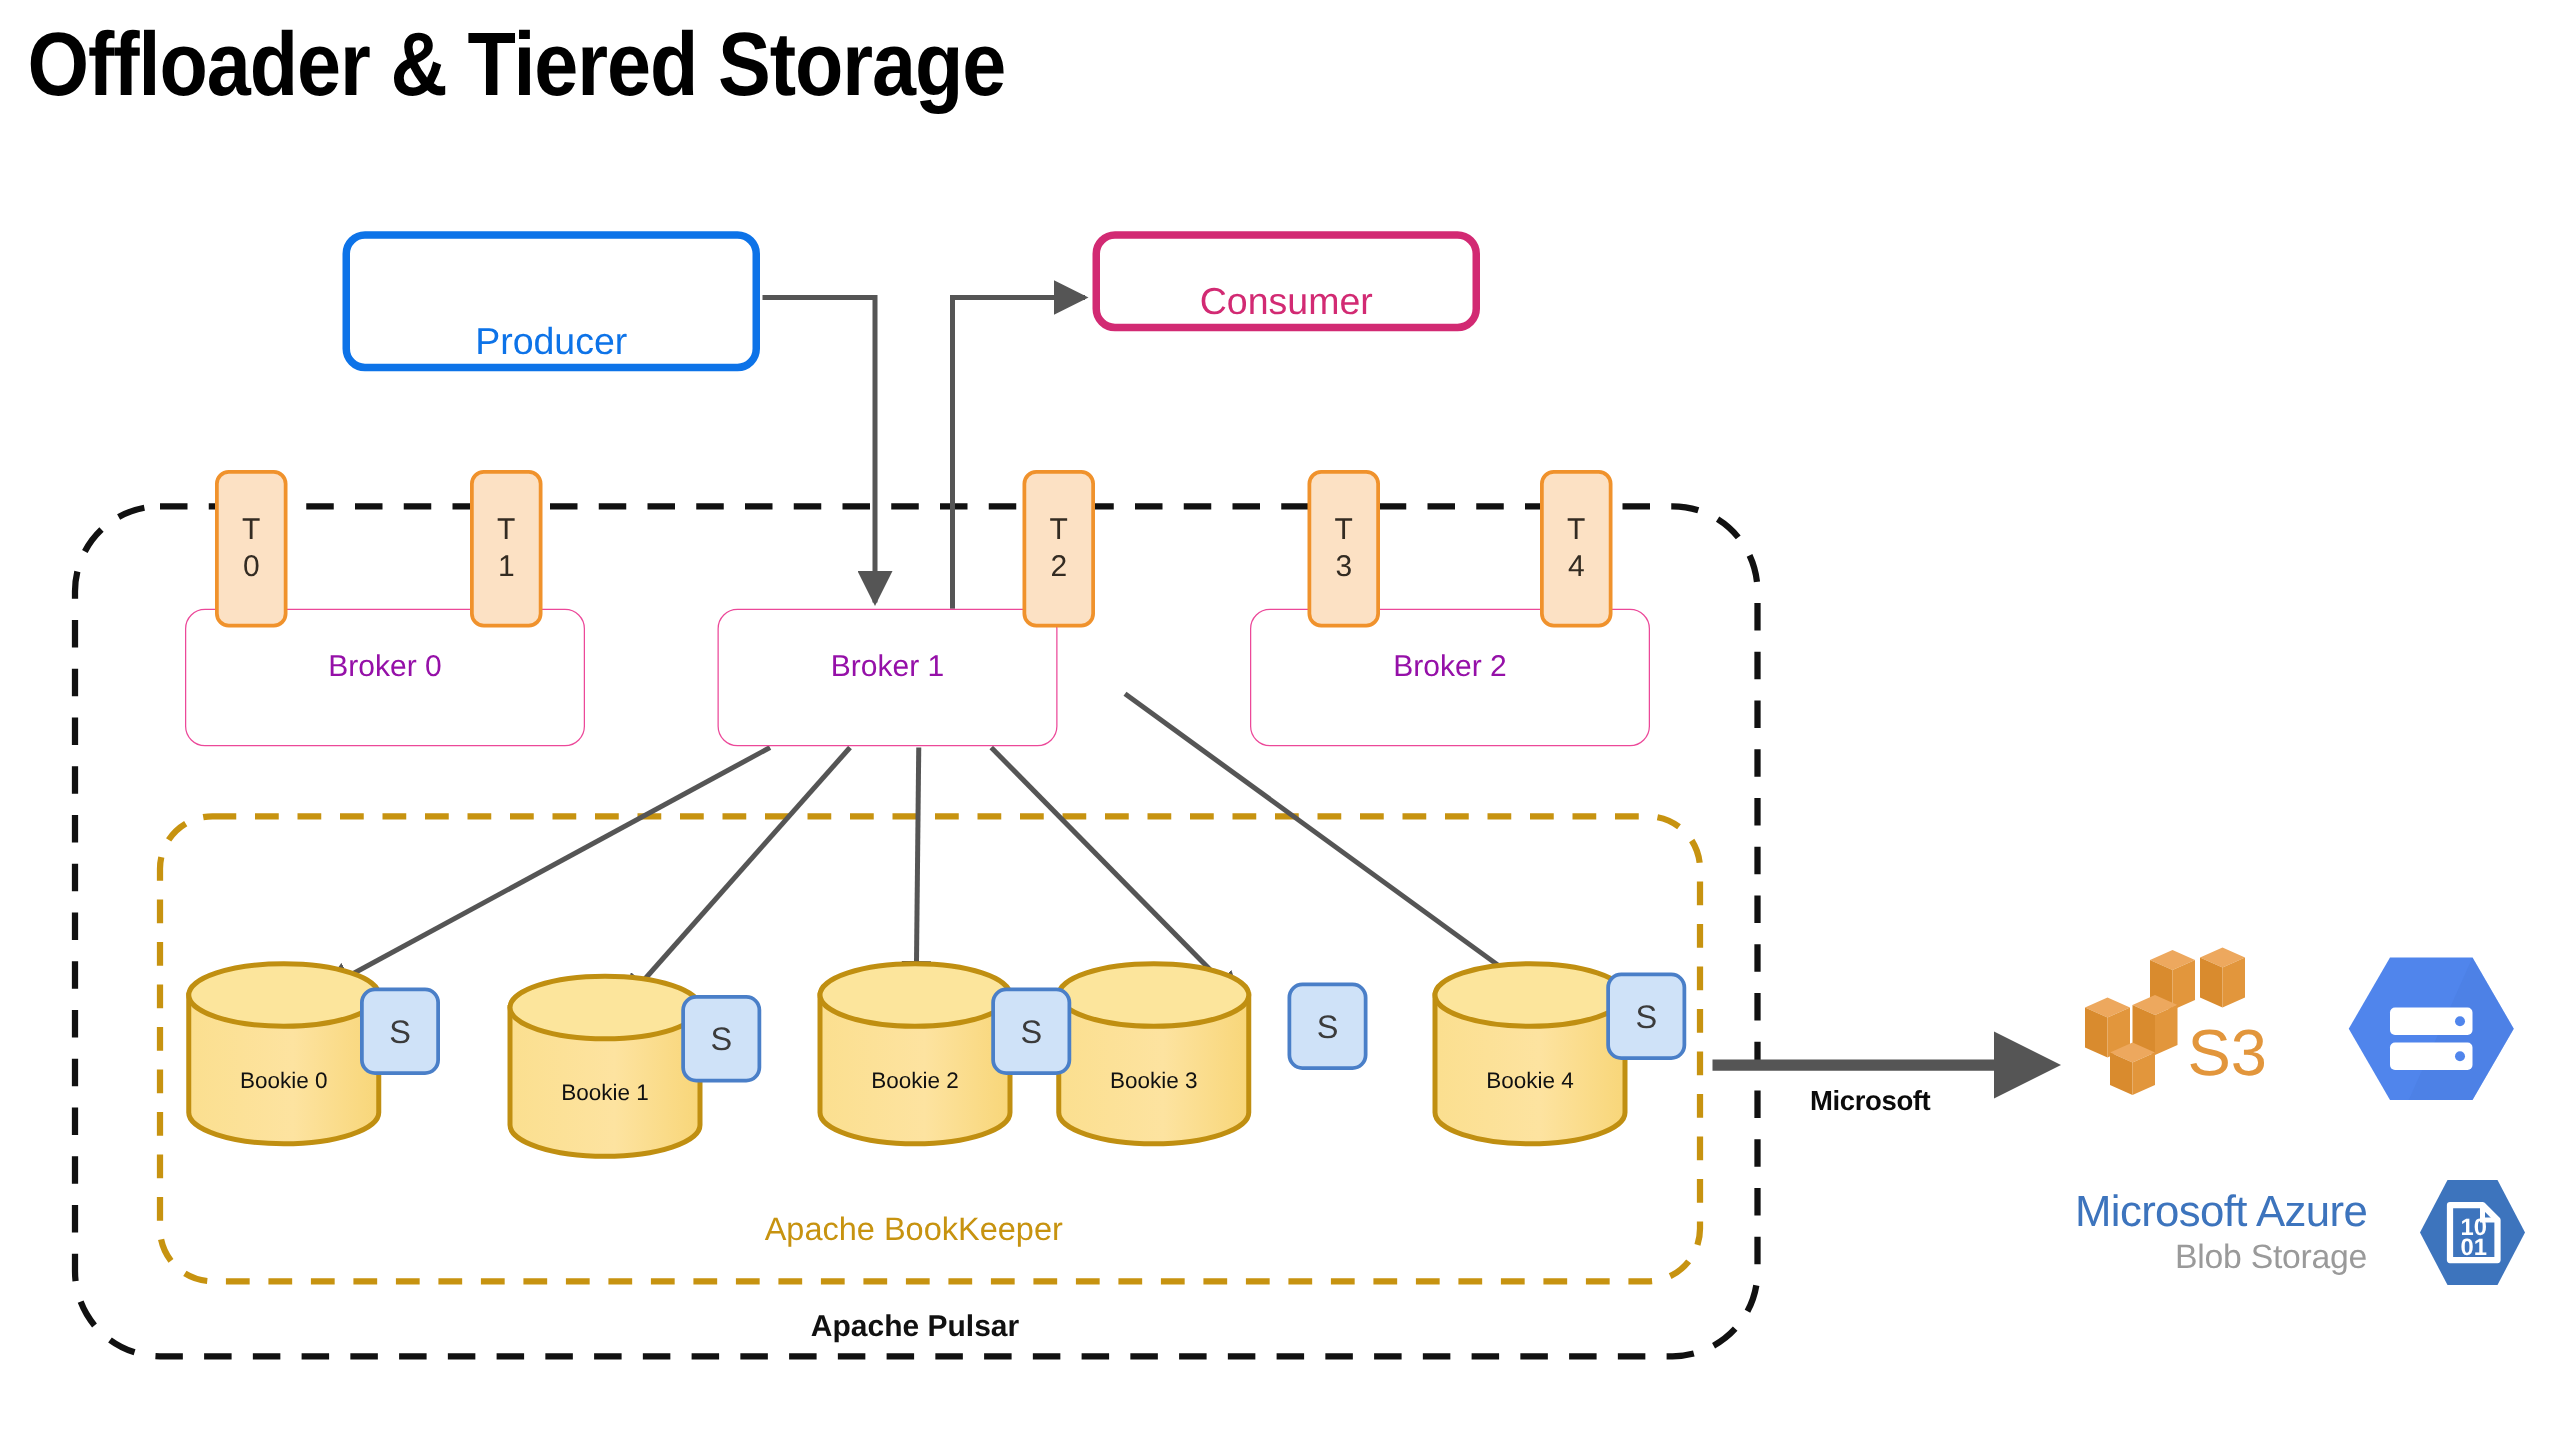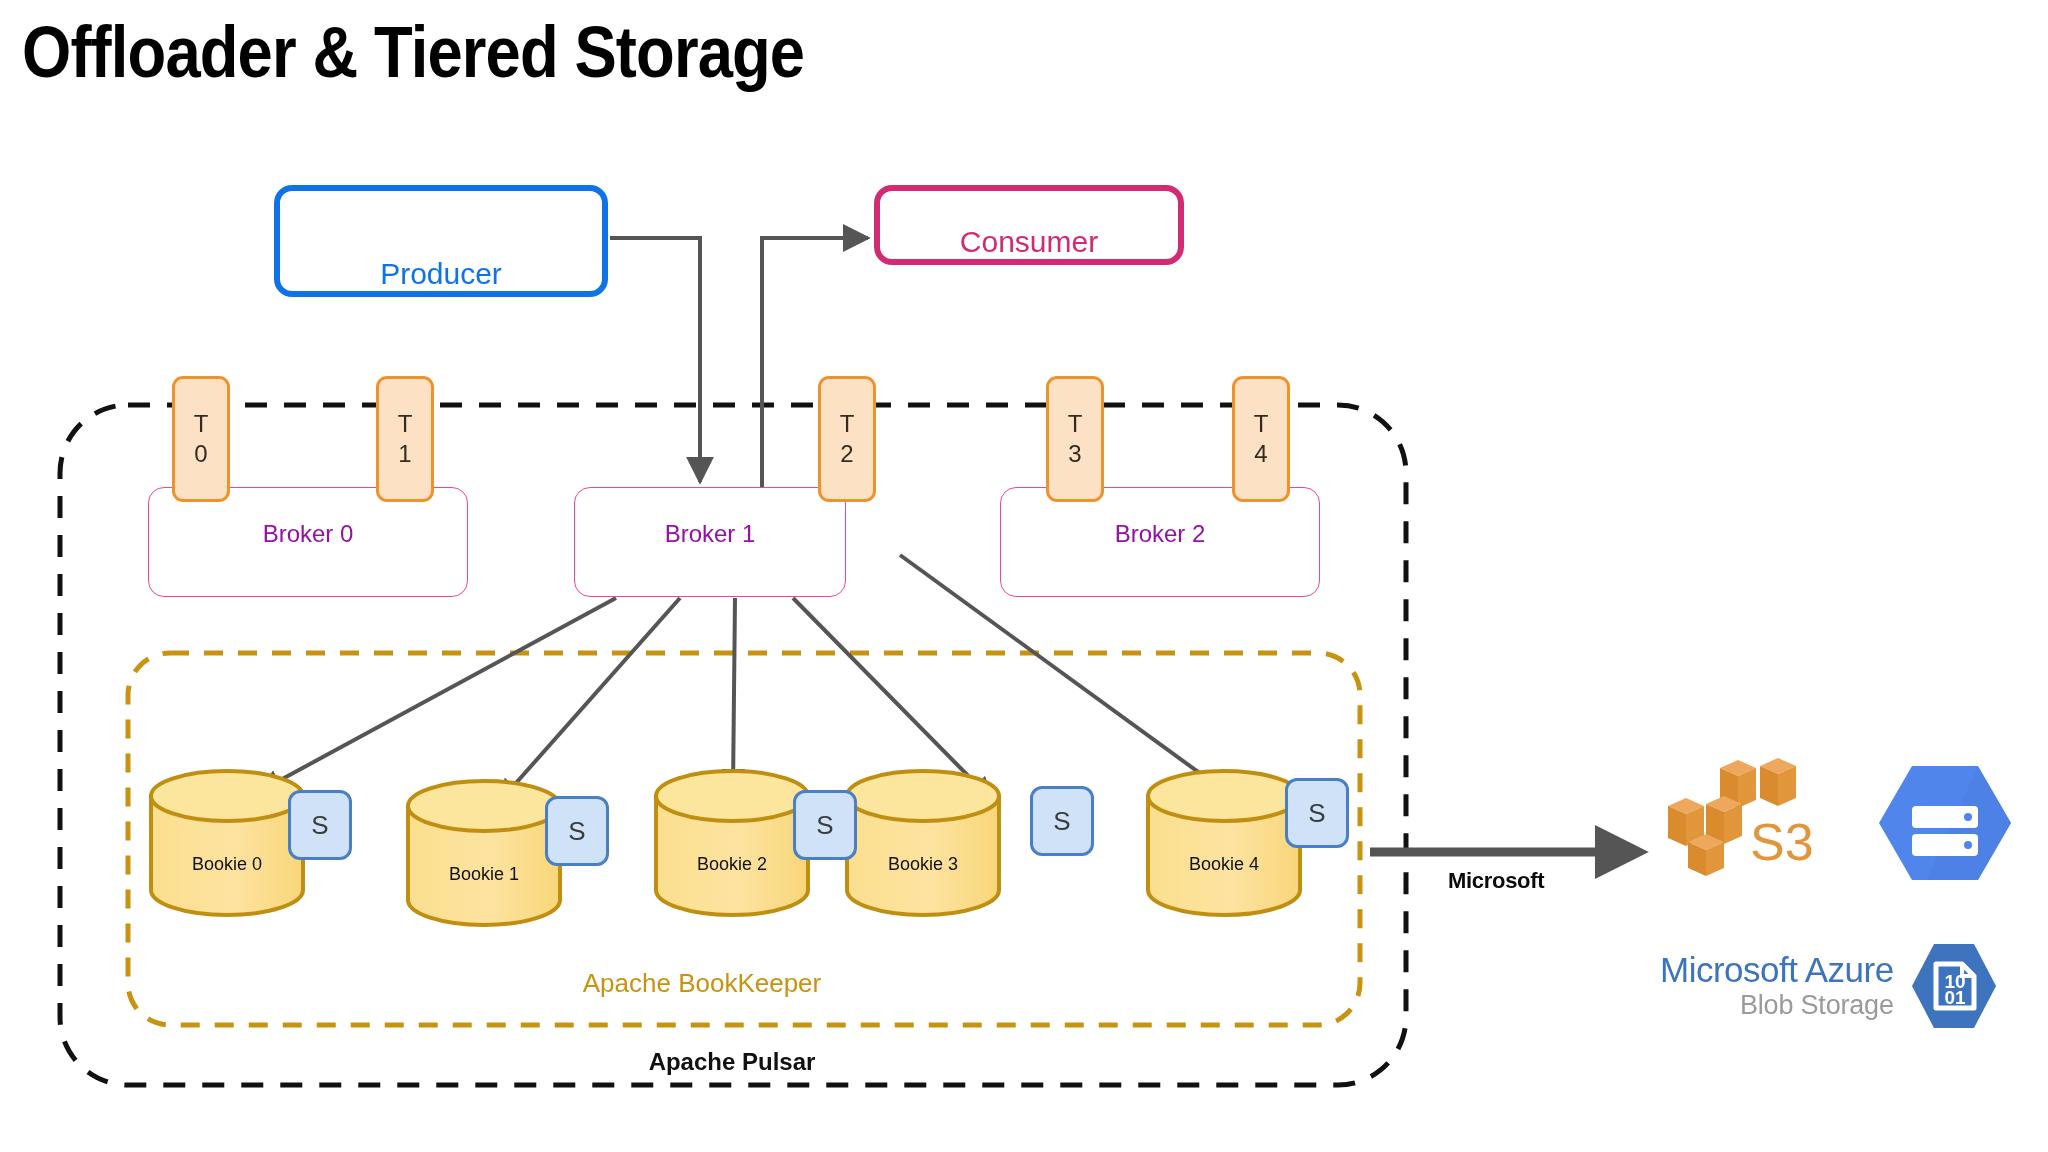--- a/index.html
+++ b/index.html
@@ -158,20 +158,21 @@
 
   
   #bookkeeper-label {
     position: absolute;
     left: 0; right: 0;
     top: 968px;
     text-align: center;
     width: 1404px;
     font-size: 26px;
     color: #c79310;
+    padding-left: 29px;
   }
   #pulsar-label {
     position: absolute;
     top: 1048px;
     width: 1404px;
     text-align: center;
     font-size: 24px;
     font-weight: bold;
     color: #111111;
     margin-left: 30px;
@@ -202,20 +203,21 @@
     height: 126px;
   }
   #logo-azure {
     position: absolute;
     left: 1660px;
     top: 938px;
     width: 372px;
     height: 96px;
     display: flex;
     align-items: center;
+    gap: 24px;
   }
   #azure-wordmark {
     display: flex;
     flex-direction: column;
     align-items: flex-end;
     line-height: 1.05;
     margin-right: 12px;
   }
   #azure-line-1 {
     font-size: 35px;

